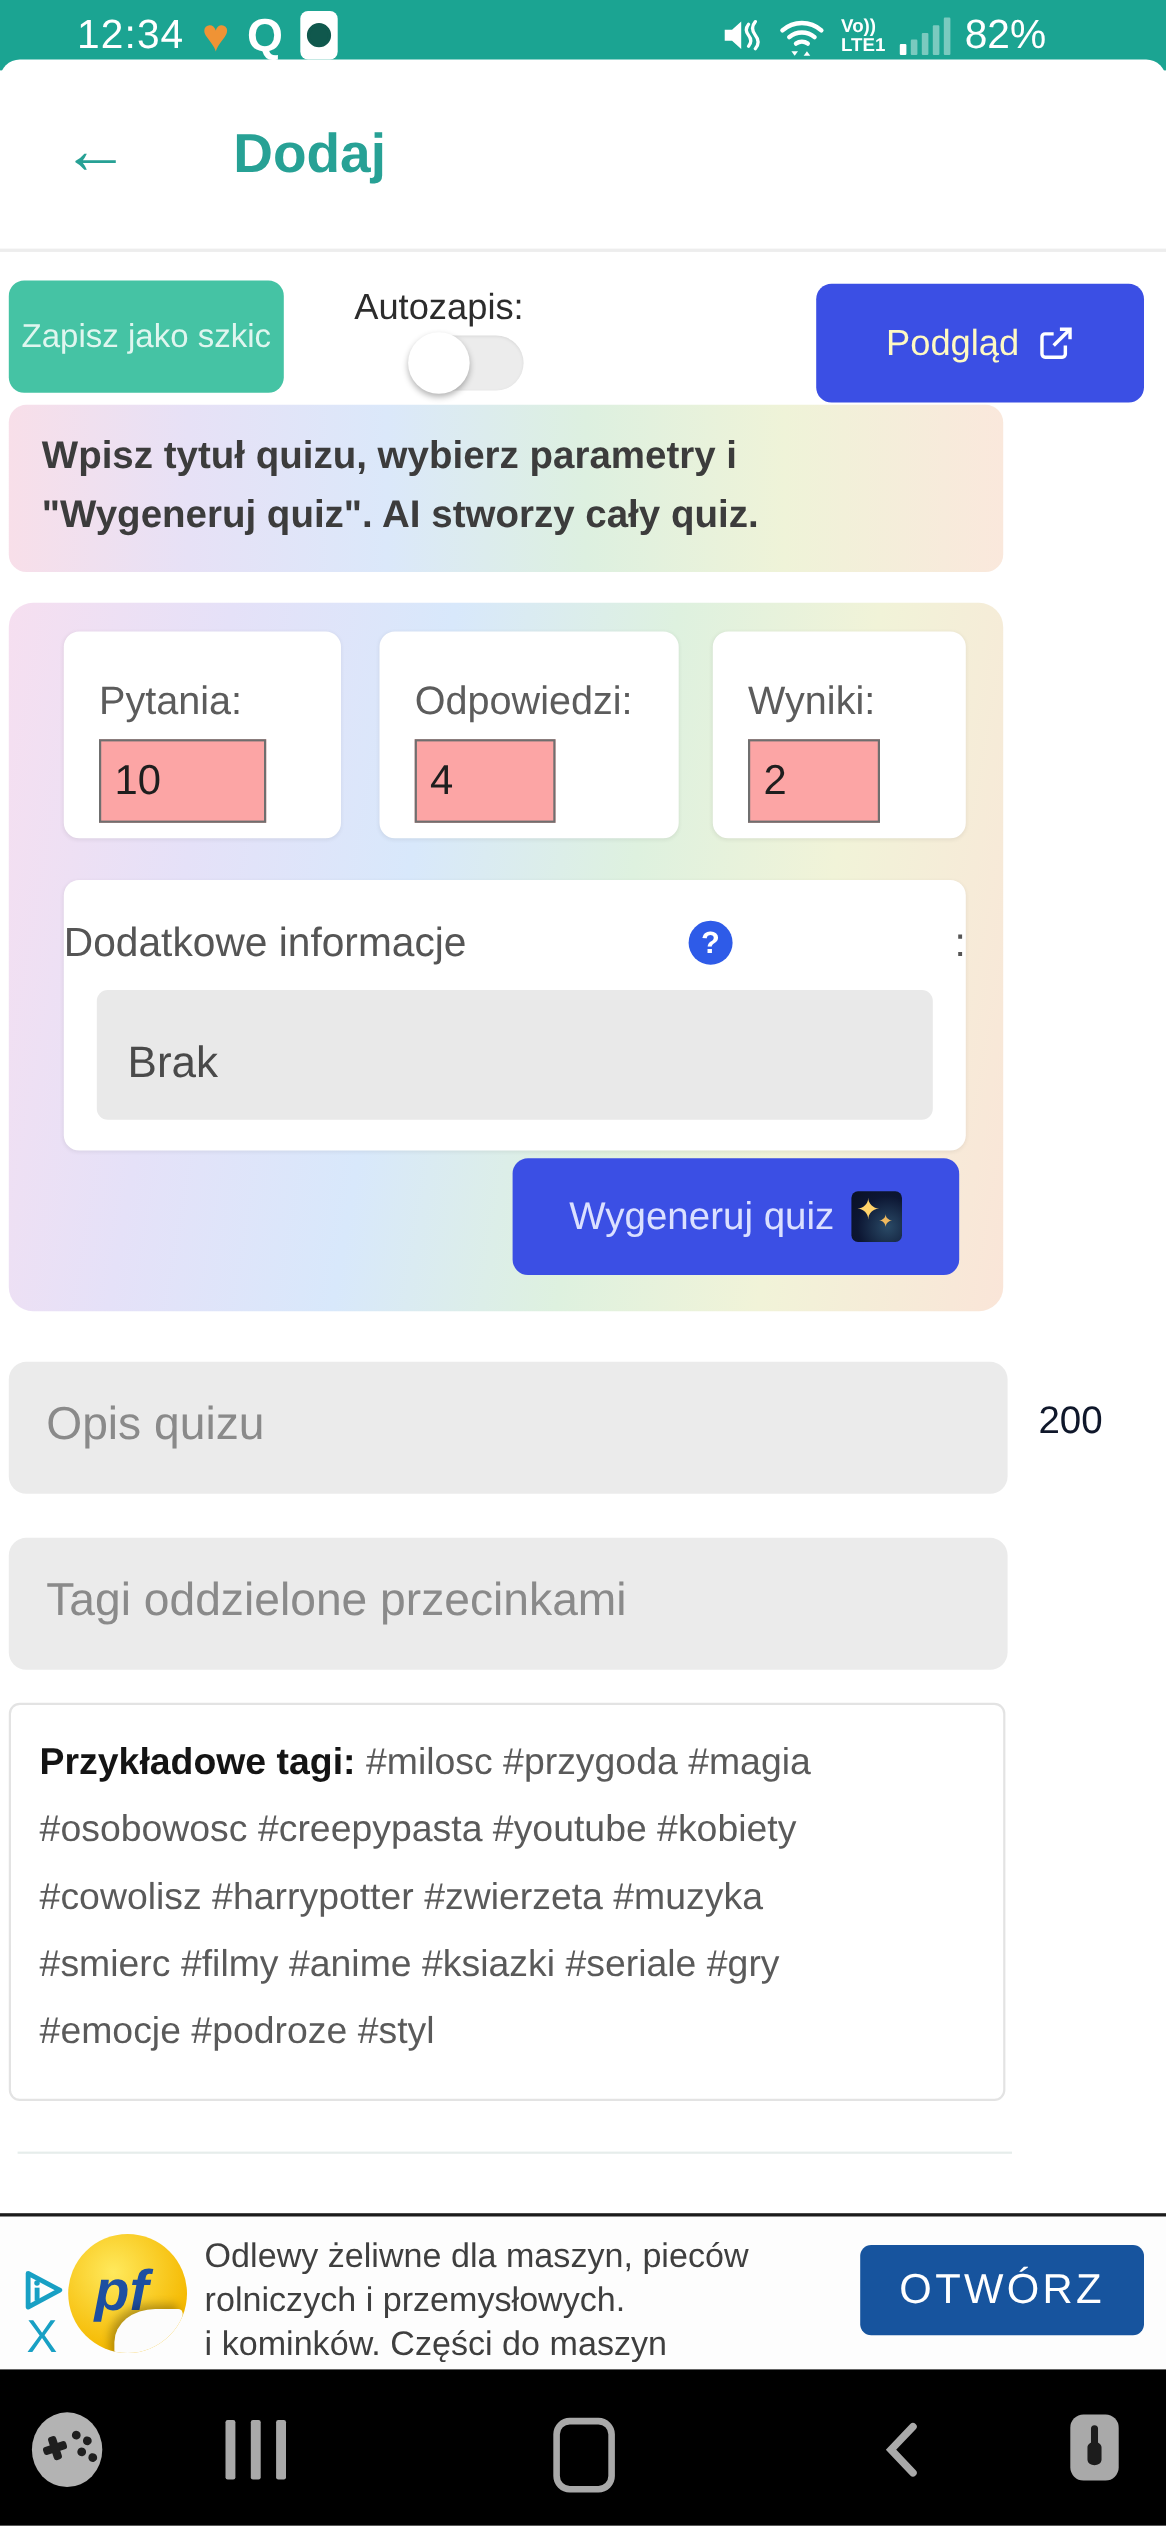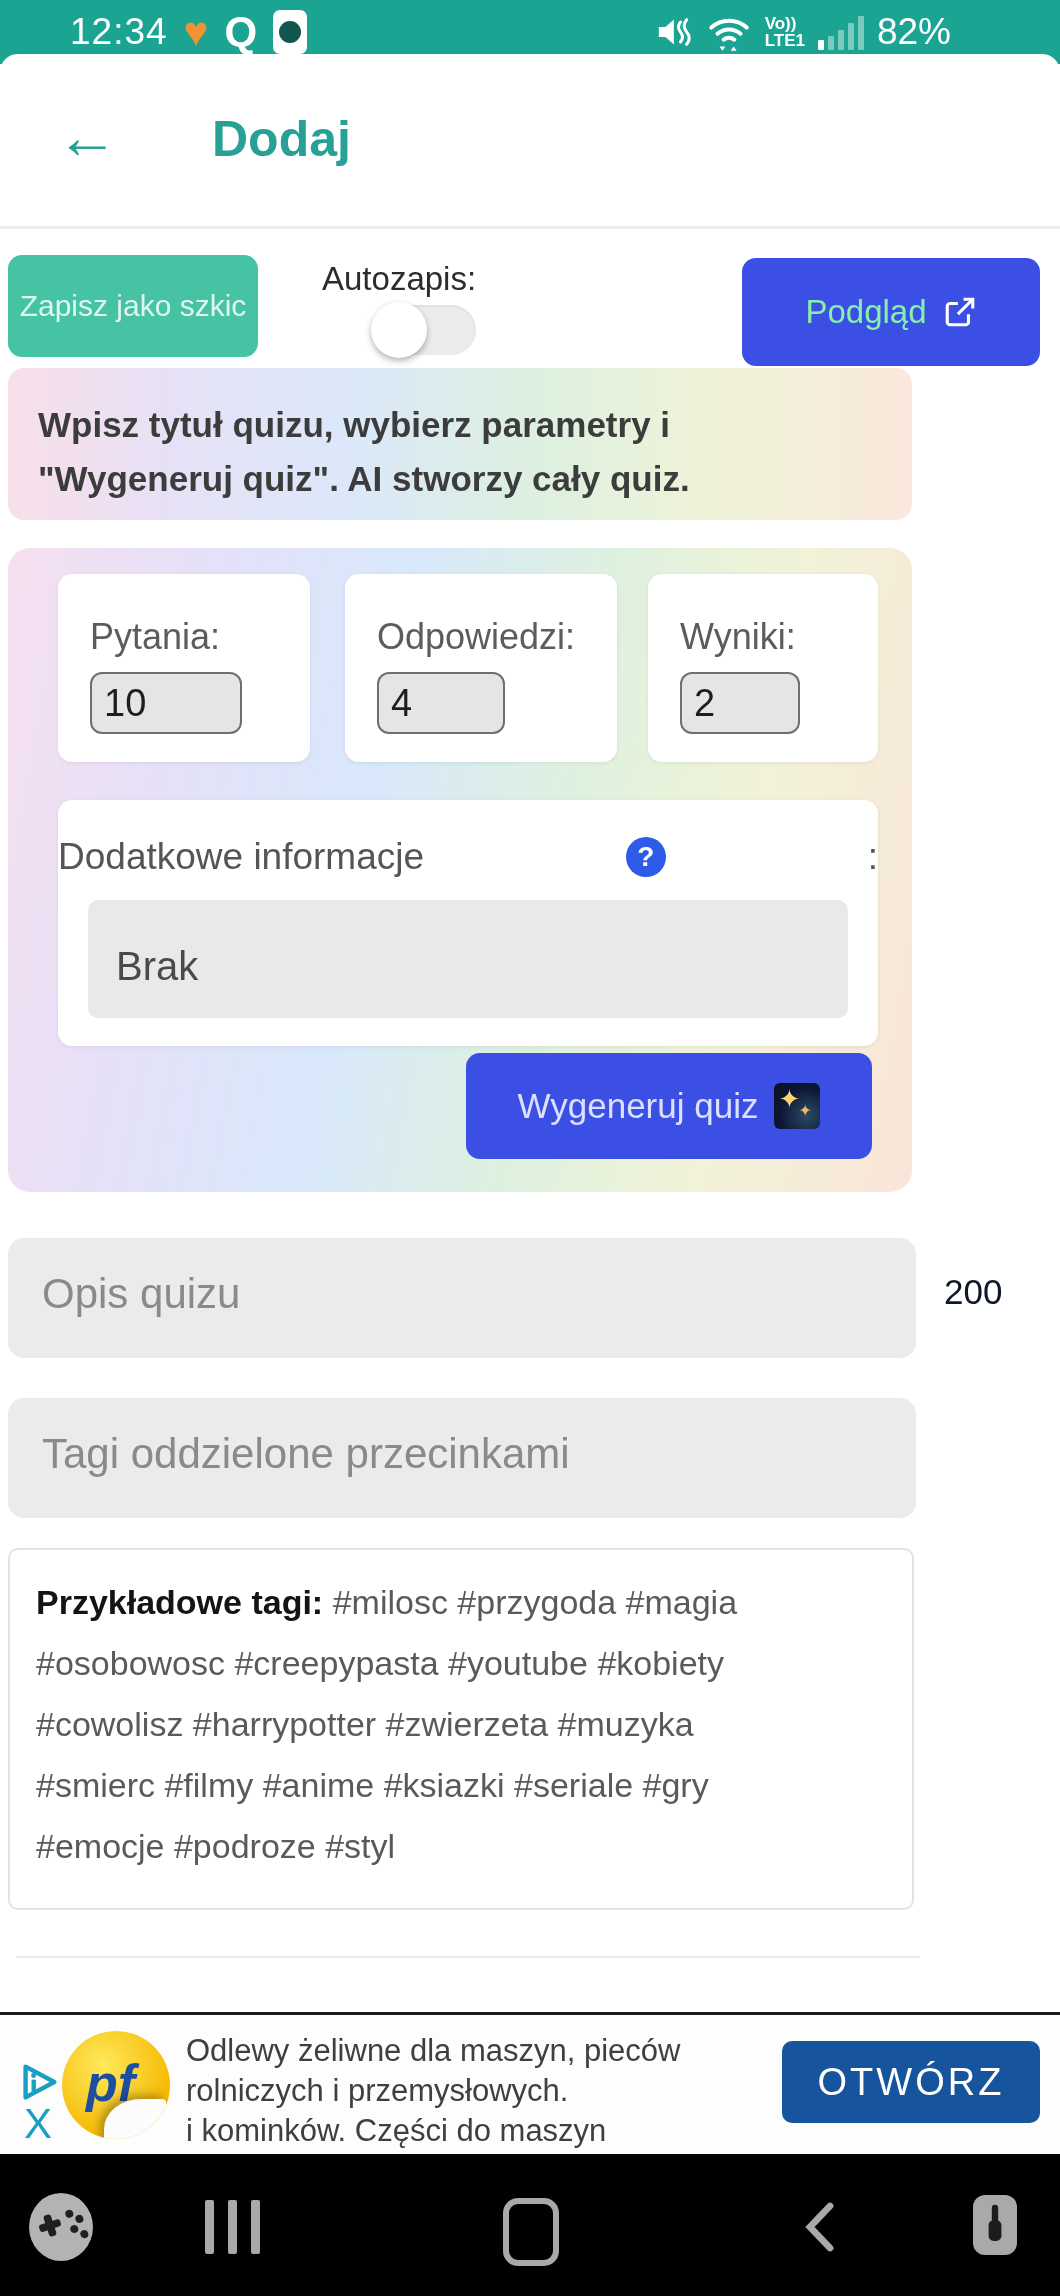--- a/index.html
+++ b/index.html
@@ -36,37 +36,37 @@
 
   
   .save-draft{position:absolute;left:8px;top:255px;width:250px;height:102px;background:#45C3A4;border:none;
               border-radius:14px;color:#dff6ef;font-size:30px;line-height:38px;font-family:inherit;cursor:pointer;}
   .autosave-label{position:absolute;left:322px;top:260px;font-size:33px;color:#2c2c2c;}
   .toggle{position:absolute;left:374px;top:305px;width:102px;height:50px;background:#ececec;border-radius:26px;
           box-shadow:inset 0 1px 3px rgba(0,0,0,.08);cursor:pointer;}
   .knob{position:absolute;left:-3px;top:-3px;width:56px;height:56px;border-radius:50%;background:#fff;
         box-shadow:0 3px 6px rgba(0,0,0,.3);}
   .preview-btn{position:absolute;left:742px;top:258px;width:298px;height:108px;background:#3B4FE4;border:none;
-               border-radius:14px;color:#86efac;font-size:33px;font-family:inherit;cursor:pointer;
+               border-radius:14px;color:#fef9c3;font-size:33px;font-family:inherit;cursor:pointer;
                display:flex;align-items:center;justify-content:center;gap:16px;}
 
   
   .info-banner{position:absolute;left:8px;top:368px;width:904px;height:152px;border-radius:16px;box-sizing:border-box;
                background:linear-gradient(90deg,#f8dfe9 0%,#e7e1f6 18%,#dbe8fa 38%,#ddf0e0 58%,#eff3d8 78%,#fae8dc 100%);
-               padding:30px 30px;font-size:35px;font-weight:700;color:#3c3c3c;line-height:54px;}
+               padding:19px 30px;font-size:35px;font-weight:700;color:#3c3c3c;line-height:54px;}
 
   
   .gen-card{position:absolute;left:8px;top:548px;width:904px;height:644px;border-radius:22px;
             background:linear-gradient(100deg,#f6dff0 0%,#e5e1f8 20%,#d8e8fb 40%,#def1df 60%,#f1f3d8 78%,#fae5d8 100%);}
   .param-card{position:absolute;top:26px;height:188px;background:#fff;border-radius:14px;
               box-shadow:0 1px 4px rgba(0,0,0,.07);}
   .pc1{left:50px;width:252px;} .pc2{left:337px;width:272px;} .pc3{left:640px;width:230px;}
   .param-label{position:absolute;left:32px;top:42px;font-size:36px;color:#5c5c5c;}
-  .param-input{position:absolute;left:32px;top:98px;height:62px;border:2px solid #6f6f6f;border-radius:12px;
-               font-size:38px;color:#1e1e1e;padding:0 12px;font-family:inherit;box-sizing:border-box;background:#e5e5e5;}
+  .param-input{position:absolute;left:32px;top:98px;height:76px;border:2px solid #6f6f6f;border-radius:0;
+               font-size:38px;color:#1e1e1e;padding:0 12px;font-family:inherit;box-sizing:border-box;background:#fca5a5;}
   .pi1{width:152px;} .pi2{width:128px;} .pi3{width:120px;}
 
   .extra-card{position:absolute;left:50px;top:252px;width:820px;height:246px;background:#fff;border-radius:14px;
               box-shadow:0 1px 4px rgba(0,0,0,.07);}
   .extra-title{position:absolute;left:0;top:36px;width:100%;display:flex;align-items:center;justify-content:space-between;
                gap:12px;font-size:37px;color:#555;}
   .q-icon{display:inline-flex;align-items:center;justify-content:center;width:40px;height:40px;border-radius:50%;
           background:#2E5BE8;color:#fff;font-size:28px;font-weight:700;cursor:pointer;}
   .extra-textarea{position:absolute;left:30px;top:100px;width:760px;height:118px;background:#e9e9e9;border:none;
                   border-radius:10px;font-size:40px;color:#4a4a4a;padding:44px 28px 0;box-sizing:border-box;

